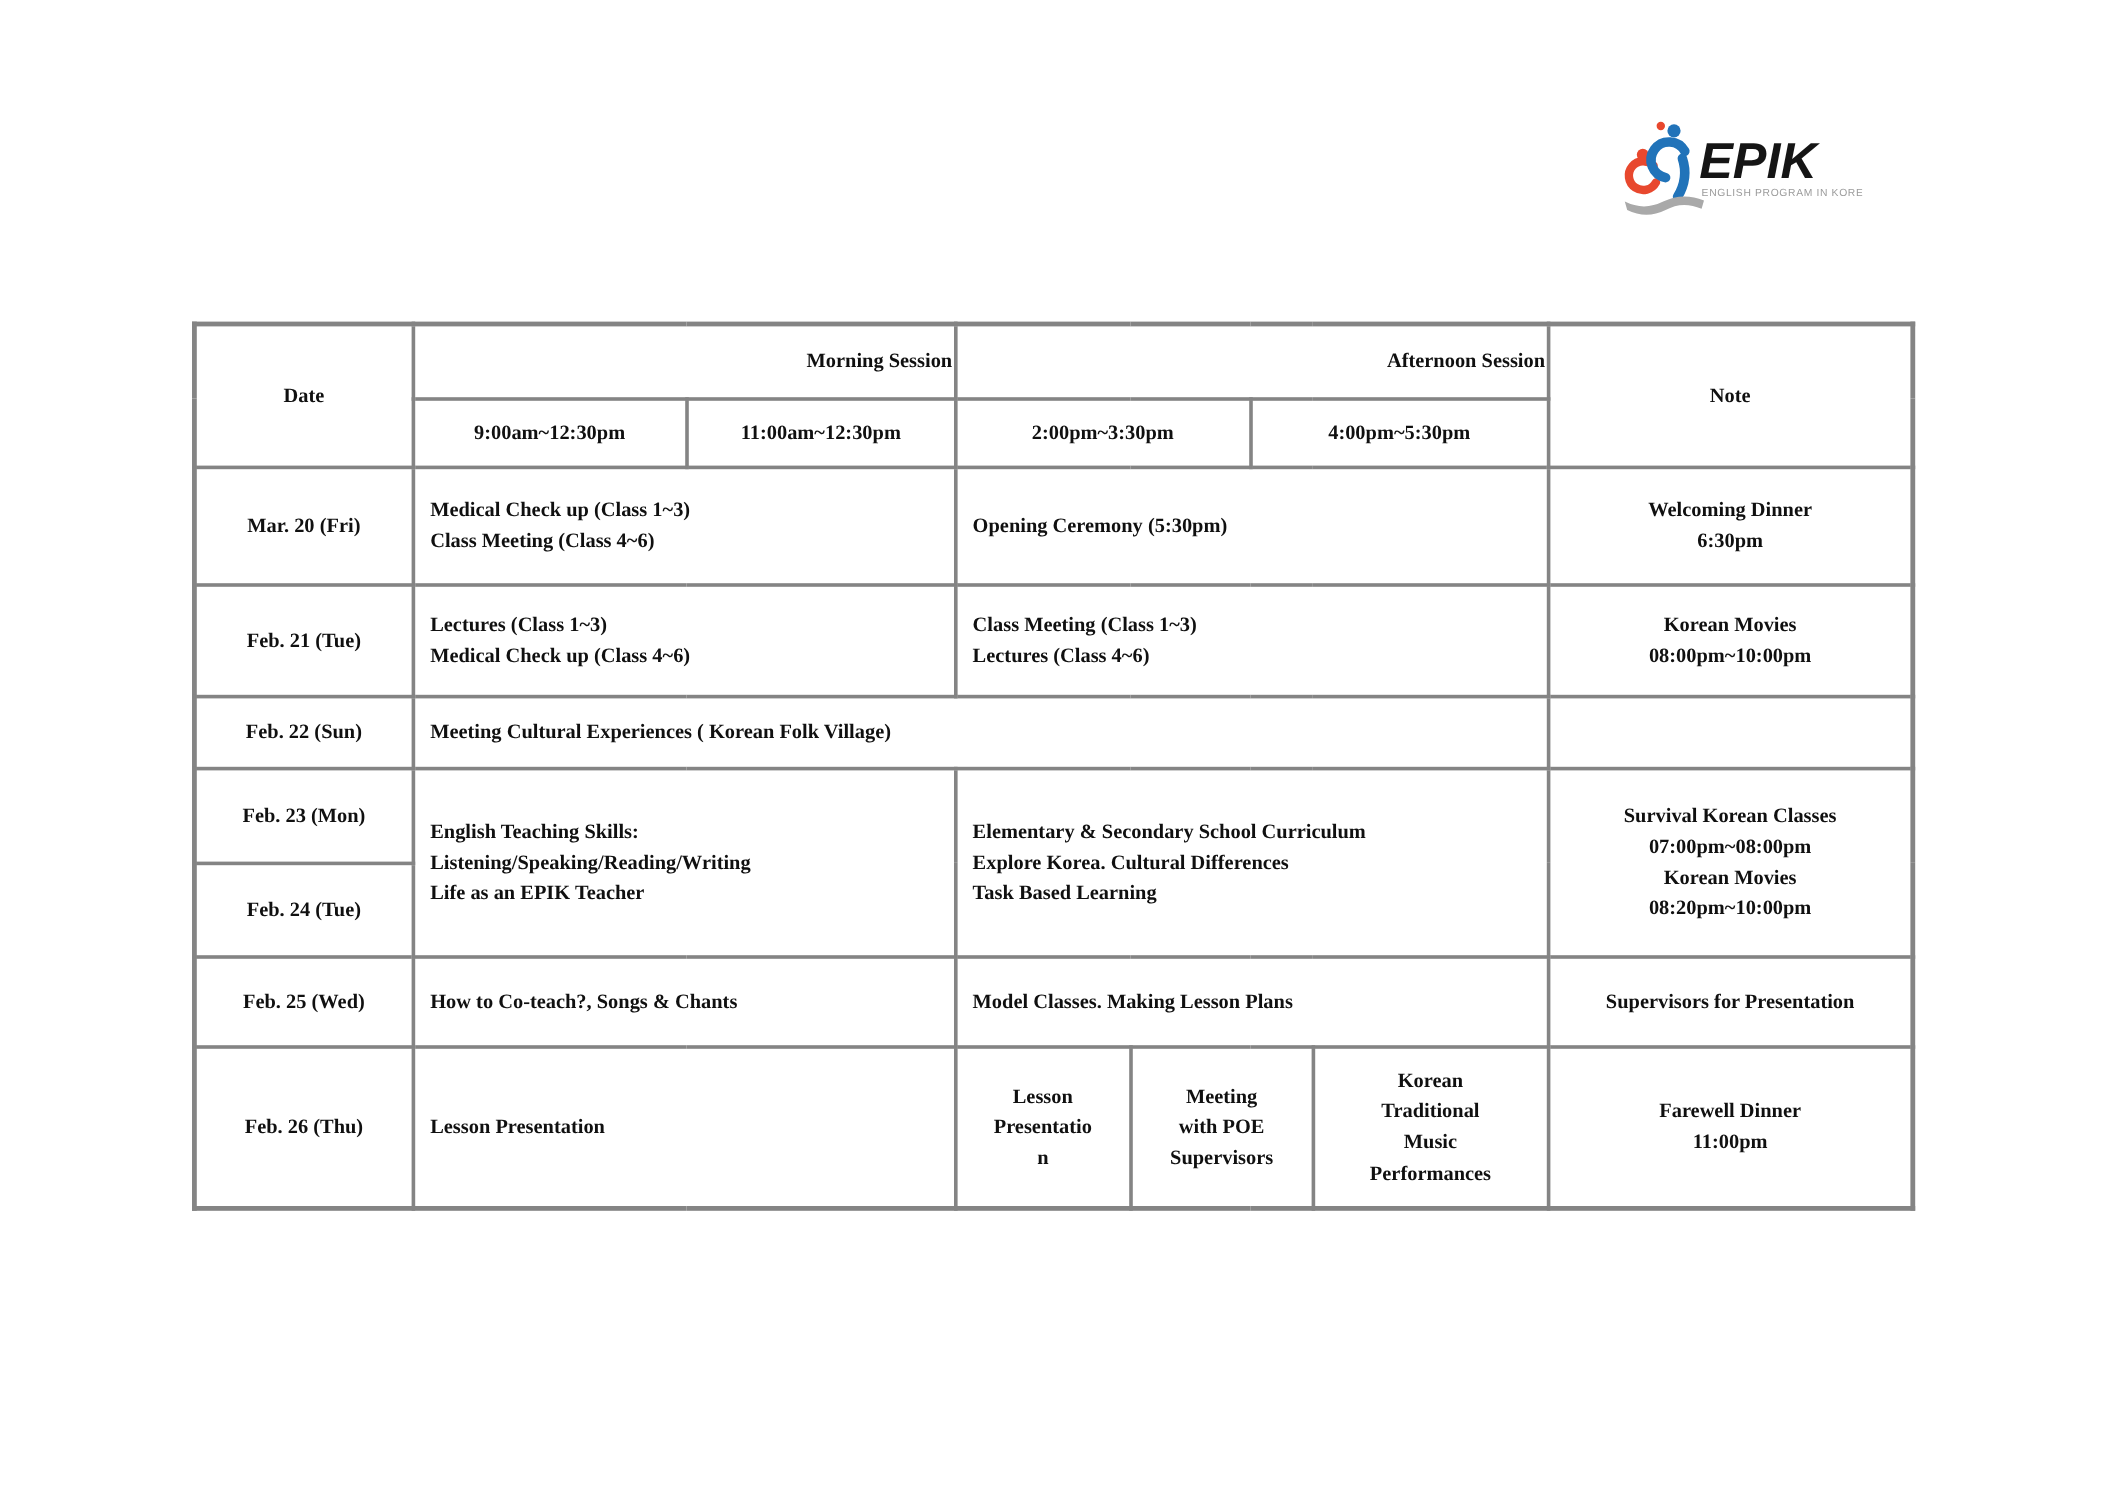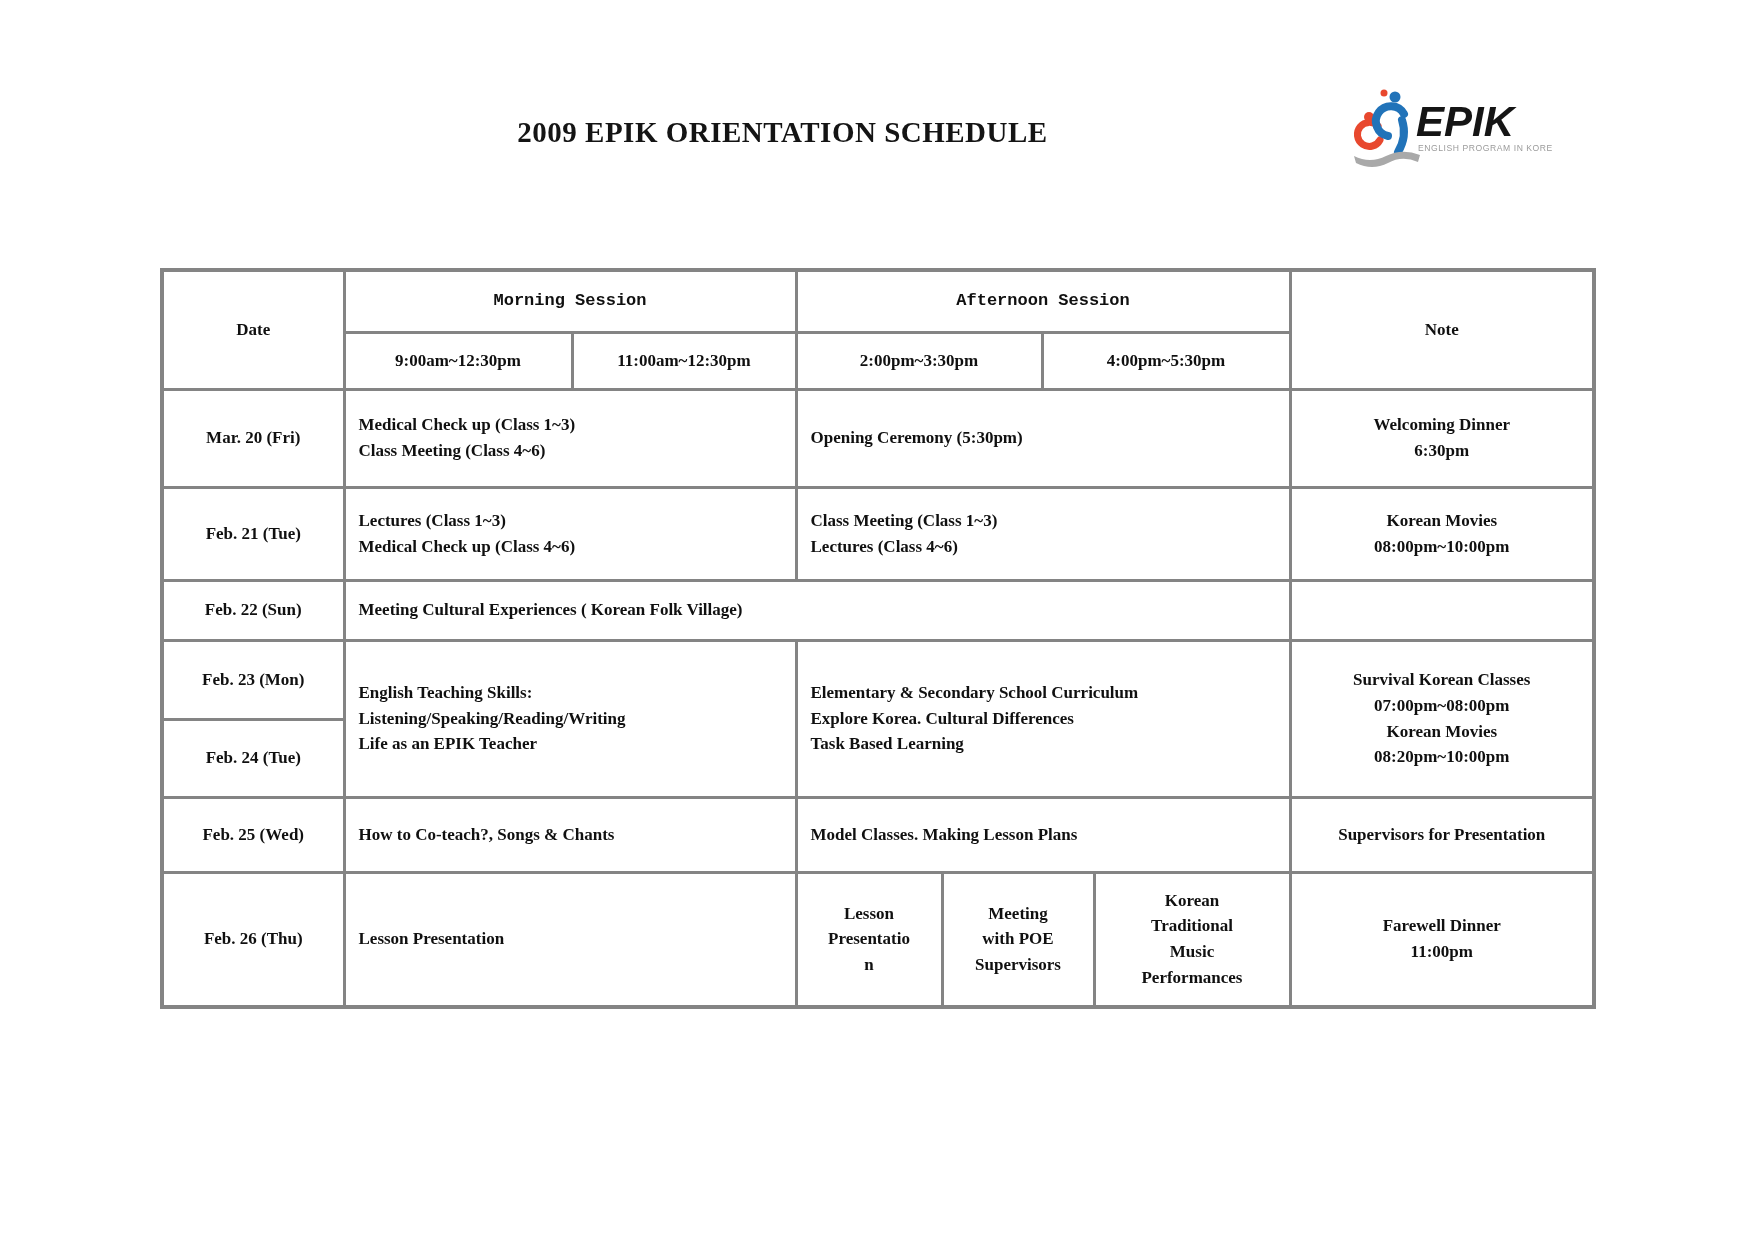--- a/index.html
+++ b/index.html
@@ -19,21 +19,21 @@
     left: 160px;
     top: 116px;
     width: 1245px;
     text-align: center;
     font-size: 29px;
     font-weight: bold;
     letter-spacing: 0.5px;
     color: #141414;
   }
 
-  .logo { position: absolute; left: 1352px; top: 84px; width: 200px; height: 90px; }
+  .logo { position: absolute; left: 1352px; top: 96px; width: 200px; height: 90px; }
 
   table.schedule {
     position: absolute;
     left: 160px;
     top: 268px;
     border-collapse: collapse;
     table-layout: fixed;
     width: 1432px;
     border: 4px solid #848484;
   }
@@ -41,35 +41,34 @@
     border: 3px solid #848484;
     vertical-align: middle;
     font-weight: bold;
     font-size: 17px;
     line-height: 1.52;
     overflow: hidden;
   }
   .c { text-align: center; }
   .l { text-align: left; padding-left: 13px; padding-right: 8px; }
   .pre { white-space: pre-line; }
-  .session-head { font-size: 20px; text-align: center; font-family: Liberation Mono, monospace; }
+  .session-head { font-size: 20px; text-align: right; }
   .note-head { font-size: 18px; text-align: center; }
   .date-head { font-weight: normal; font-size: 18px; text-align: center; }
   .time-slot { text-align: center; font-size: 17px; }
   .note-cell { text-align: center; padding: 0 6px; }
   .split-a { text-align: center; padding: 0 28px; overflow-wrap: break-word; word-break: break-word; }
   .split-b { text-align: center; padding: 0 29px; }
   .split-c { text-align: center; padding: 4px 41px; }
 </style>
 </head>
 <body>
 
 <div class="page">
 
-  <div class="title">2009 EPIK ORIENTATION SCHEDULE</div>
 
   <div class="logo">
     <svg width="200" height="90" viewBox="0 0 200 90">
 
       <g>
         <circle cx="17" cy="33" r="5" fill="#E8482E"></circle>
         <path d="M 26 42 A 12 12 0 1 0 28 56" fill="none" stroke="#E8482E" stroke-width="7" stroke-linecap="round"></path>
         <circle cx="32" cy="9" r="3.5" fill="#E8482E"></circle>
       </g>
 

